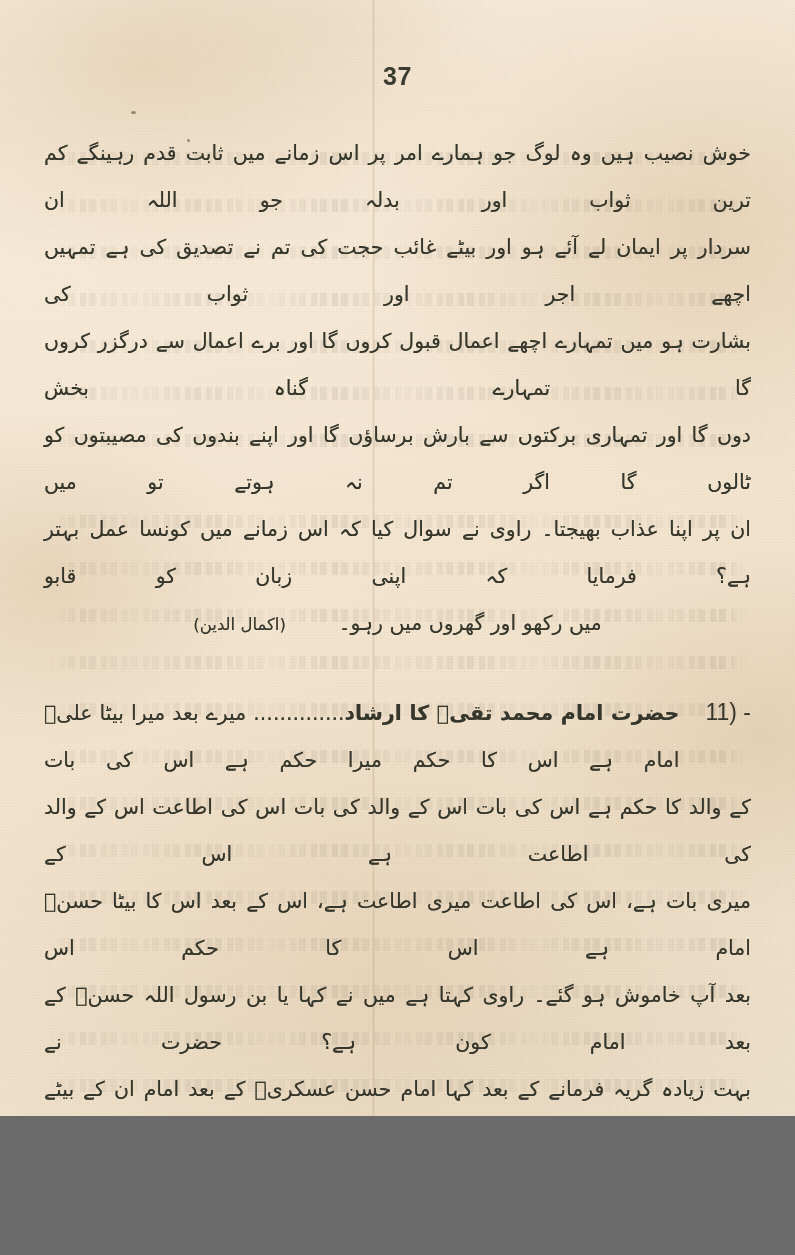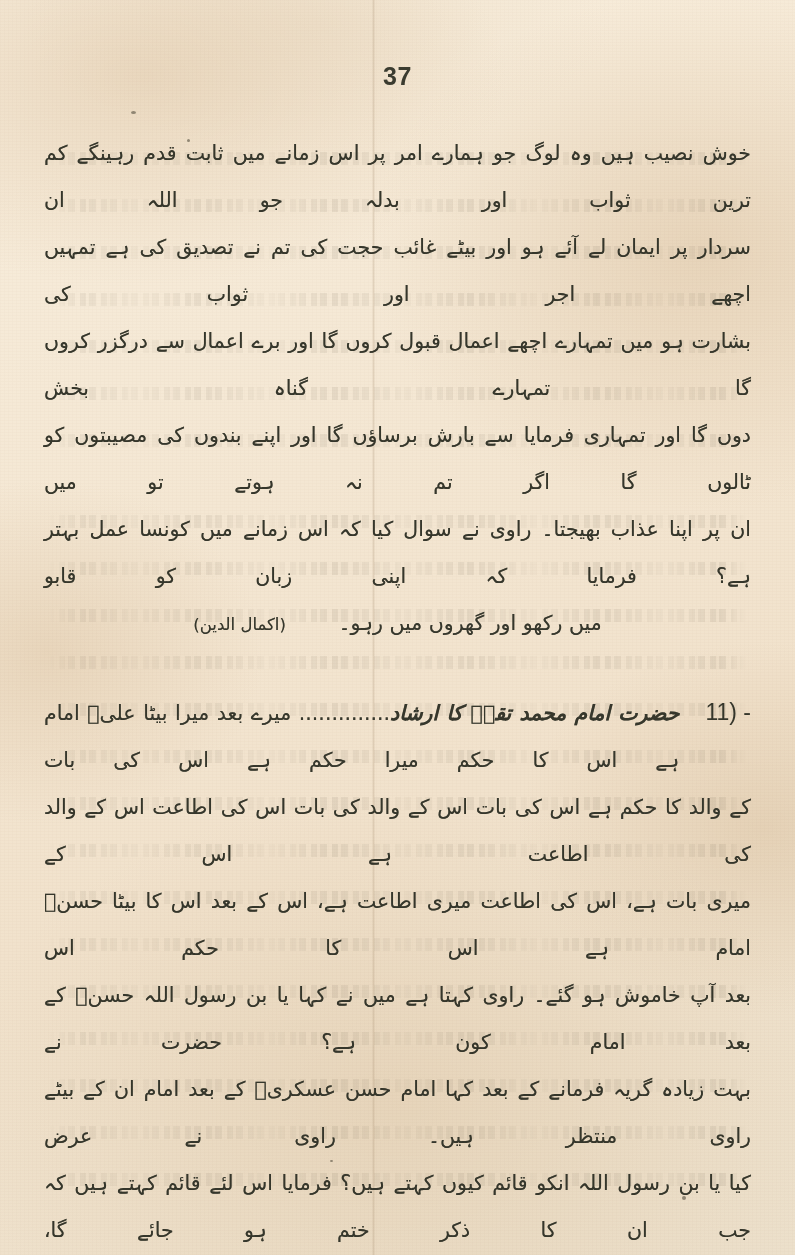--- a/index.html
+++ b/index.html
@@ -5,21 +5,21 @@
 <style>
   html, body {
     margin: 0;
     padding: 0;
     background: #6b6b6b;
   }
 
   .page {
     position: relative;
     width: 795px;
-    height: 1255px;
+    height: 1116px;
     overflow: hidden;
     background-color: #f6ead8;
     background-image:
       
       radial-gradient(ellipse 520px 300px at 18% 6%, rgba(214,186,150,0.40) 0%, rgba(214,186,150,0) 70%),
       radial-gradient(ellipse 460px 360px at 88% 20%, rgba(209,180,142,0.38) 0%, rgba(209,180,142,0) 72%),
       radial-gradient(ellipse 600px 420px at 50% 88%, rgba(214,188,152,0.34) 0%, rgba(214,188,152,0) 74%),
       radial-gradient(ellipse 300px 240px at 6% 52%, rgba(205,175,136,0.30) 0%, rgba(205,175,136,0) 72%),
       radial-gradient(ellipse 340px 260px at 96% 66%, rgba(205,175,136,0.32) 0%, rgba(205,175,136,0) 72%),
       radial-gradient(ellipse 420px 180px at 40% 2%, rgba(236,222,200,0.55) 0%, rgba(236,222,200,0) 70%),
@@ -167,21 +167,20 @@
     text-align-last: justify;
     font-size: 20.5px;
     line-height: 47px;
     padding-right: 24px;
     text-shadow: 0 0 0.6px rgba(53,54,43,0.55);
   }
 
   .lead-in {
     font-weight: bold;
     letter-spacing: 0.2px;
-    font-style: italic;
   }
 
   .dots {
     letter-spacing: 1.5px;
   }
 
   .source {
     font-size: 16.5px;
     white-space: nowrap;
   }
@@ -249,21 +248,21 @@
   <div class="content">
 
     <div class="page-number">37</div>
 
     <div class="body">
 
       <div class="block first">
         <div class="para">خوش نصیب ہیں وہ لوگ جو ہمارے امر پر اس زمانے میں ثابت قدم رہینگے کم ترین ثواب اور بدلہ جو اللہ ان</div>
         <div class="para">سردار پر ایمان لے آئے ہو اور بیٹے غائب حجت کی تم نے تصدیق کی ہے تمہیں اچھے اجر اور ثواب کی</div>
         <div class="para">بشارت ہو میں تمہارے اچھے اعمال قبول کروں گا اور برے اعمال سے درگزر کروں گا تمہارے گناہ بخش</div>
-        <div class="para">دوں گا اور تمہاری فرمایا سے بارش برساؤں گا اور اپنے بندوں کی مصیبتوں کو ٹالوں گا اگر تم نہ ہوتے تو میں</div>
+        <div class="para">دوں گا اور تمہاری برکتوں سے بارش برساؤں گا اور اپنے بندوں کی مصیبتوں کو ٹالوں گا اگر تم نہ ہوتے تو میں</div>
         <div class="para">ان پر اپنا عذاب بھیجتا۔ راوی نے سوال کیا کہ اس زمانے میں کونسا عمل بہتر ہے؟  فرمایا کہ اپنی زبان کو قابو</div>
         <div class="tail">
           <span>میں رکھو اور گھروں میں رہو۔</span>
           <span class="source">(اکمال الدین)</span>
         </div>
       </div>
 
       <div class="block item">
         <div class="item-head">
           <span class="item-number">

